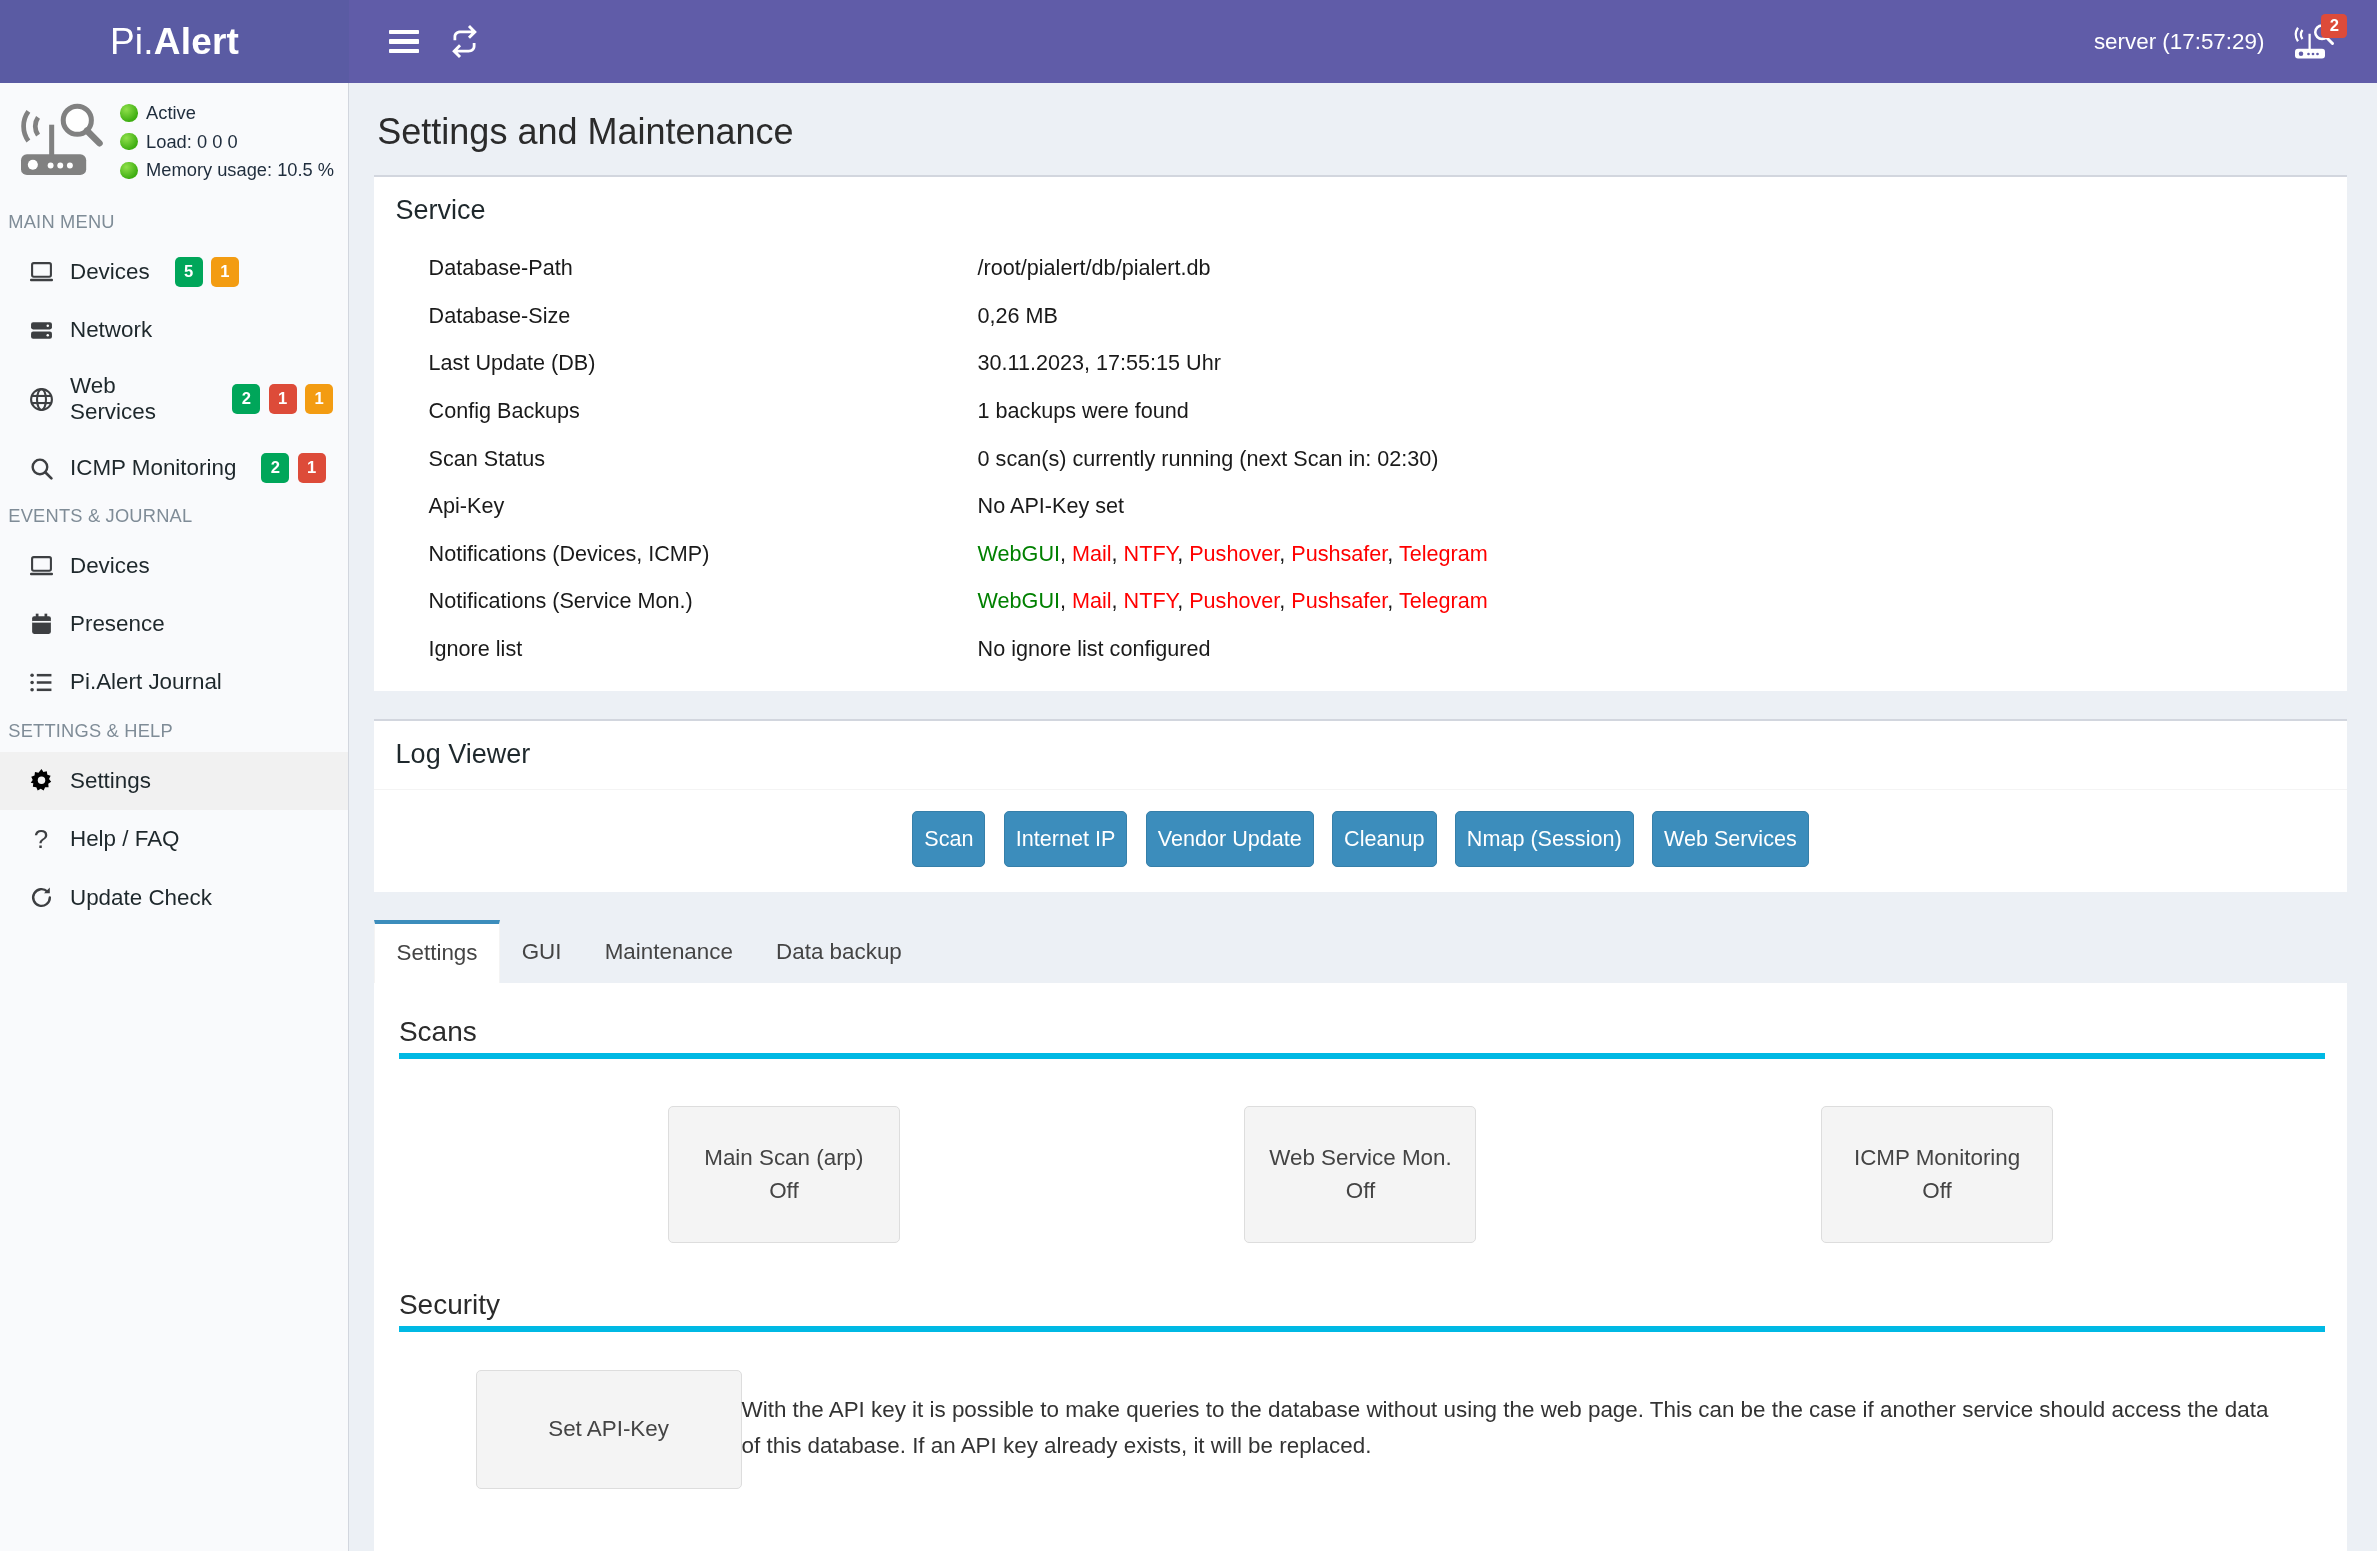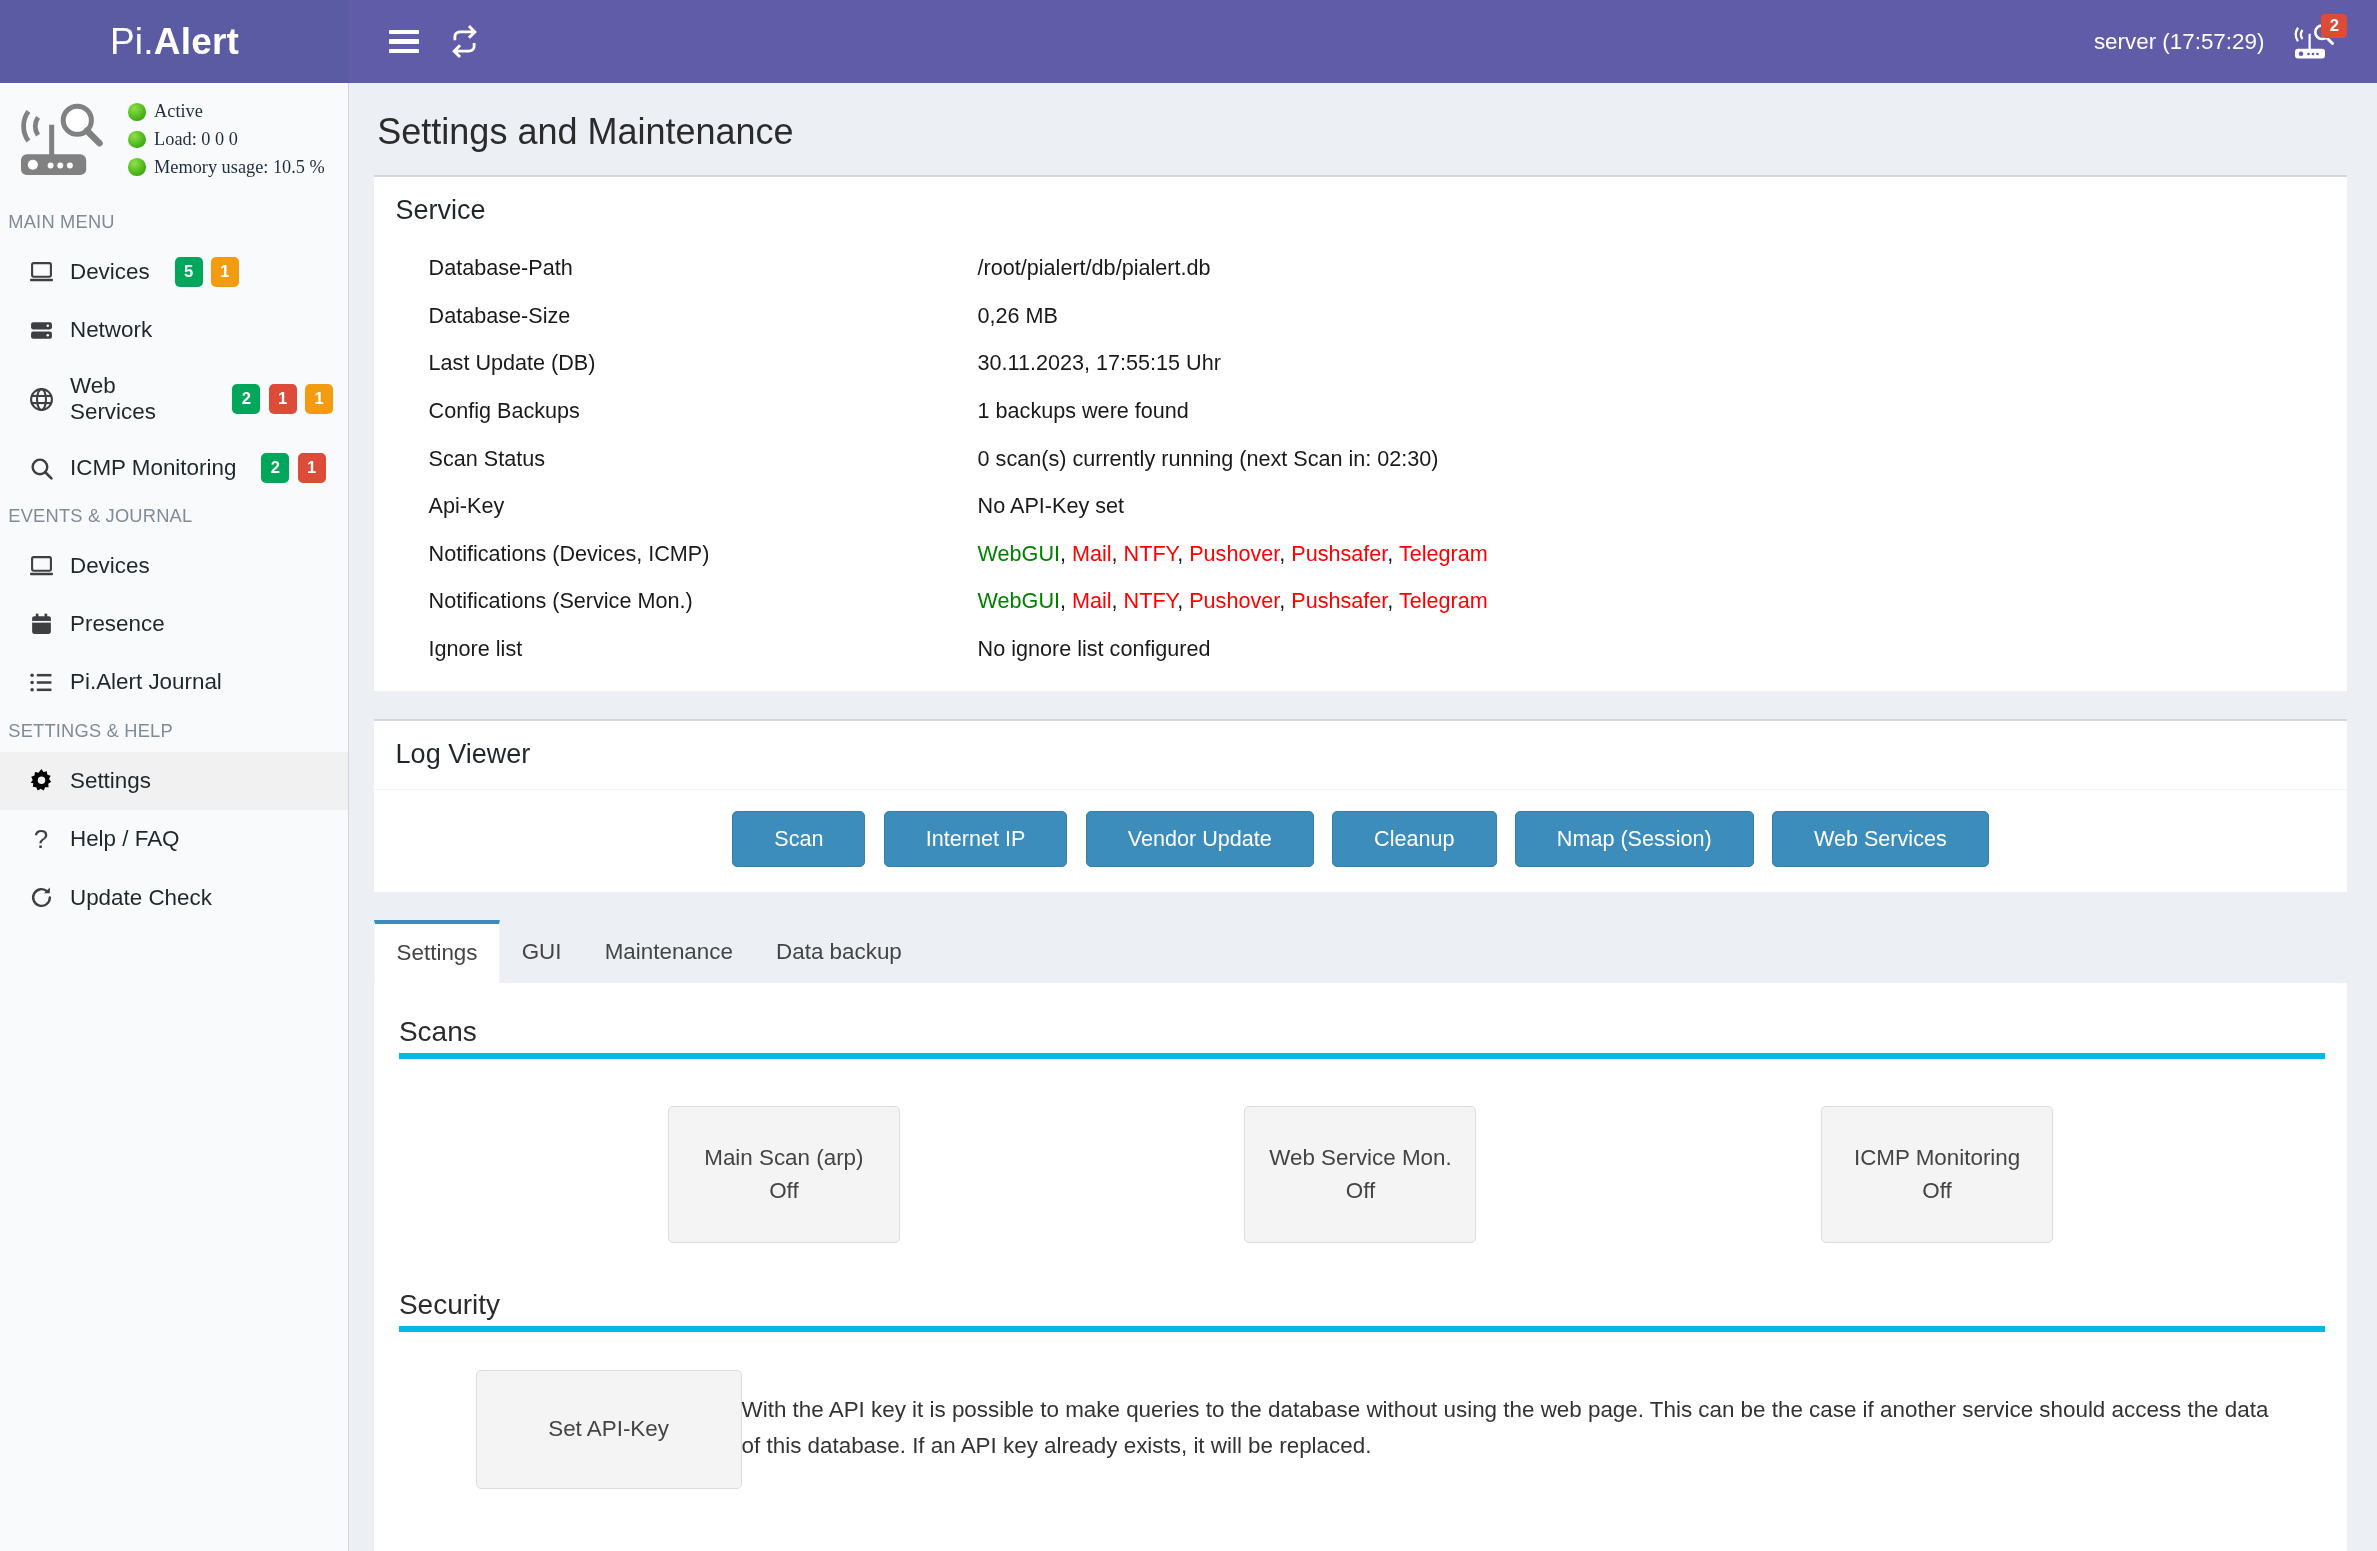--- a/index.html
+++ b/index.html
@@ -39,21 +39,21 @@
   }
 
   
   .body-row { display: flex; flex: 1; min-height: 0; }
 
   
   .sidebar {
     width: 349px; background: #f9fafc; border-right: 0.8px solid #d2d6de;
     flex: 0 0 349px; overflow: hidden;
   }
-  .sb-status { display: flex; align-items: flex-start; padding: 18.3px 13.3px 21.6px 13.3px; gap: 19px; font-family: Liberation Serif, serif; }
+  .sb-status { display: flex; align-items: flex-end; padding: 18.3px 13.3px 21.6px 13.3px; gap: 11px; }
   .sb-status .router-ico { width: 96px; height: 80px; flex: 0 0 96px; }
   .sb-status-lines { display: flex; flex-direction: column; gap: 6.7px; }
   .sb-line { display: flex; align-items: center; gap: 8.3px; font-size: 18.3px; color: #1f2d3d; white-space: nowrap; }
   .dot { width: 17.5px; height: 17.5px; border-radius: 50%; flex: 0 0 17.5px;
          background: radial-gradient(circle at 35% 30%, #8fe04a, #3fae12 70%); }
   .sb-heading {
     font-size: 18.3px; color: #7f8c97; padding: 8.3px 15px 10px 8.3px; letter-spacing: 0.2px;
   }
   .sb-item {
     display: flex; align-items: center; gap: 15px; padding: 14px 15px 14px 27px;
@@ -80,21 +80,21 @@
 
   table.status-table { width: 100%; border-collapse: collapse; }
   table.status-table td { padding: 10.8px 0 10.8px 0; font-size: 21.6px; color: #1a1a1a; vertical-align: top; }
   table.status-table td.key { width: 582px; padding-left: 33px; }
   .notif span.on { color: #008000; }
   .notif span.off { color: #ff0000; }
 
   .logviewer-body { padding: 21.6px 21.6px 25px; display: flex; justify-content: center; gap: 18.3px; }
   .btn-blue {
     background: #3c8dbc; color: #fff; border: 0.8px solid #367fa9; border-radius: 5px;
-    font-size: 21.6px; padding: 14px 41px; cursor: pointer; font-family: inherit; white-space: nowrap;
+    font-size: 21.6px; padding: 14px 11px; cursor: pointer; font-family: inherit; white-space: nowrap;
   }
 
   
   .tabs-wrap { background: #fff; border: 0; }
   .tabs-nav { display: flex; background: #ecf0f5; height: 63px; align-items: stretch; }
   .tab {
     padding: 0 21.6px; display: flex; align-items: center; font-size: 22.4px; color: #444;
     cursor: pointer; background: transparent; border: 0; font-family: inherit;
   }
   .tab.active {

